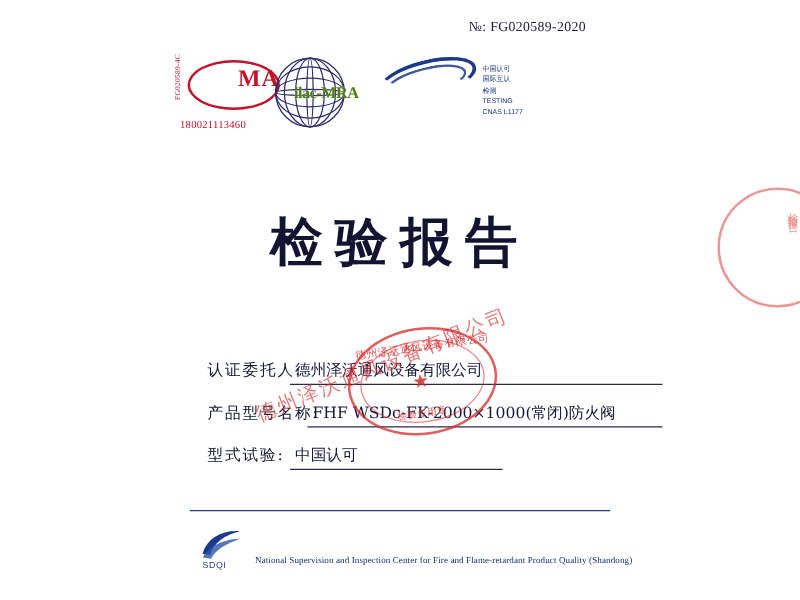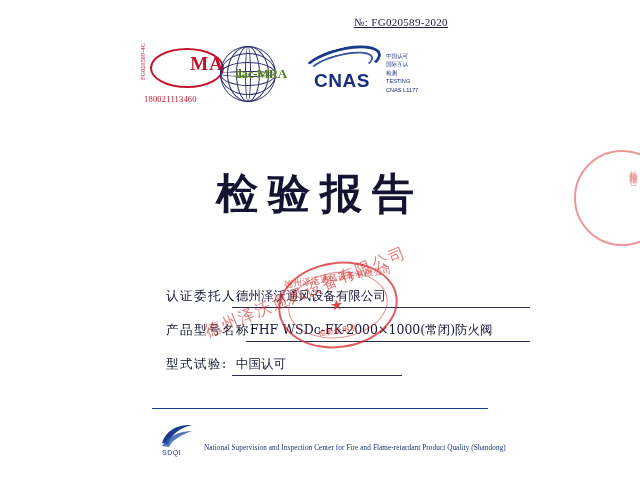--- a/index.html
+++ b/index.html
@@ -20,27 +20,26 @@
     position: relative;
     width: 640px;
     height: 480px;
     box-sizing: border-box;
   }
 
   
   .report-no {
     position: absolute;
     top: 16px;
-    left: 354px;
+    left: 375px;
     font-size: 11px;
     letter-spacing: 0.3px;
     color: #1b1b3a;
     white-space: nowrap;
     font-family: "Liberation Serif", serif;
-    text-decoration: underline;
   }
   .report-no .no-label {
     font-size: 11px;
   }
 
   
   .logos {
     position: absolute;
     top: 44px;
     left: 140px;
@@ -497,21 +496,20 @@
         <div class="ilac-ring" style="left:0;top:7px;width:56px;height:42px;border-radius:50%;"></div>
         <div class="ilac-ring" style="left:0;top:16px;width:56px;height:24px;border-radius:50%;"></div>
         <div class="ilac-ring" style="left:0;top:25px;width:56px;height:6px;border-radius:50%;"></div>
       </div>
       <div class="ilac-word">ilac-MRA</div>
     </div>
 
     <div class="logo-cnas">
       <div class="cnas-swoosh"></div>
       <div class="cnas-swoosh2"></div>
-      <div class="cnas-text">CNAS</div>
       <div class="cnas-side">
         <div>中国认可</div>
         <div>国际互认</div>
         <div>检测</div>
         <div>TESTING</div>
         <div>CNAS L1177</div>
       </div>
     </div>
 
   </div>

